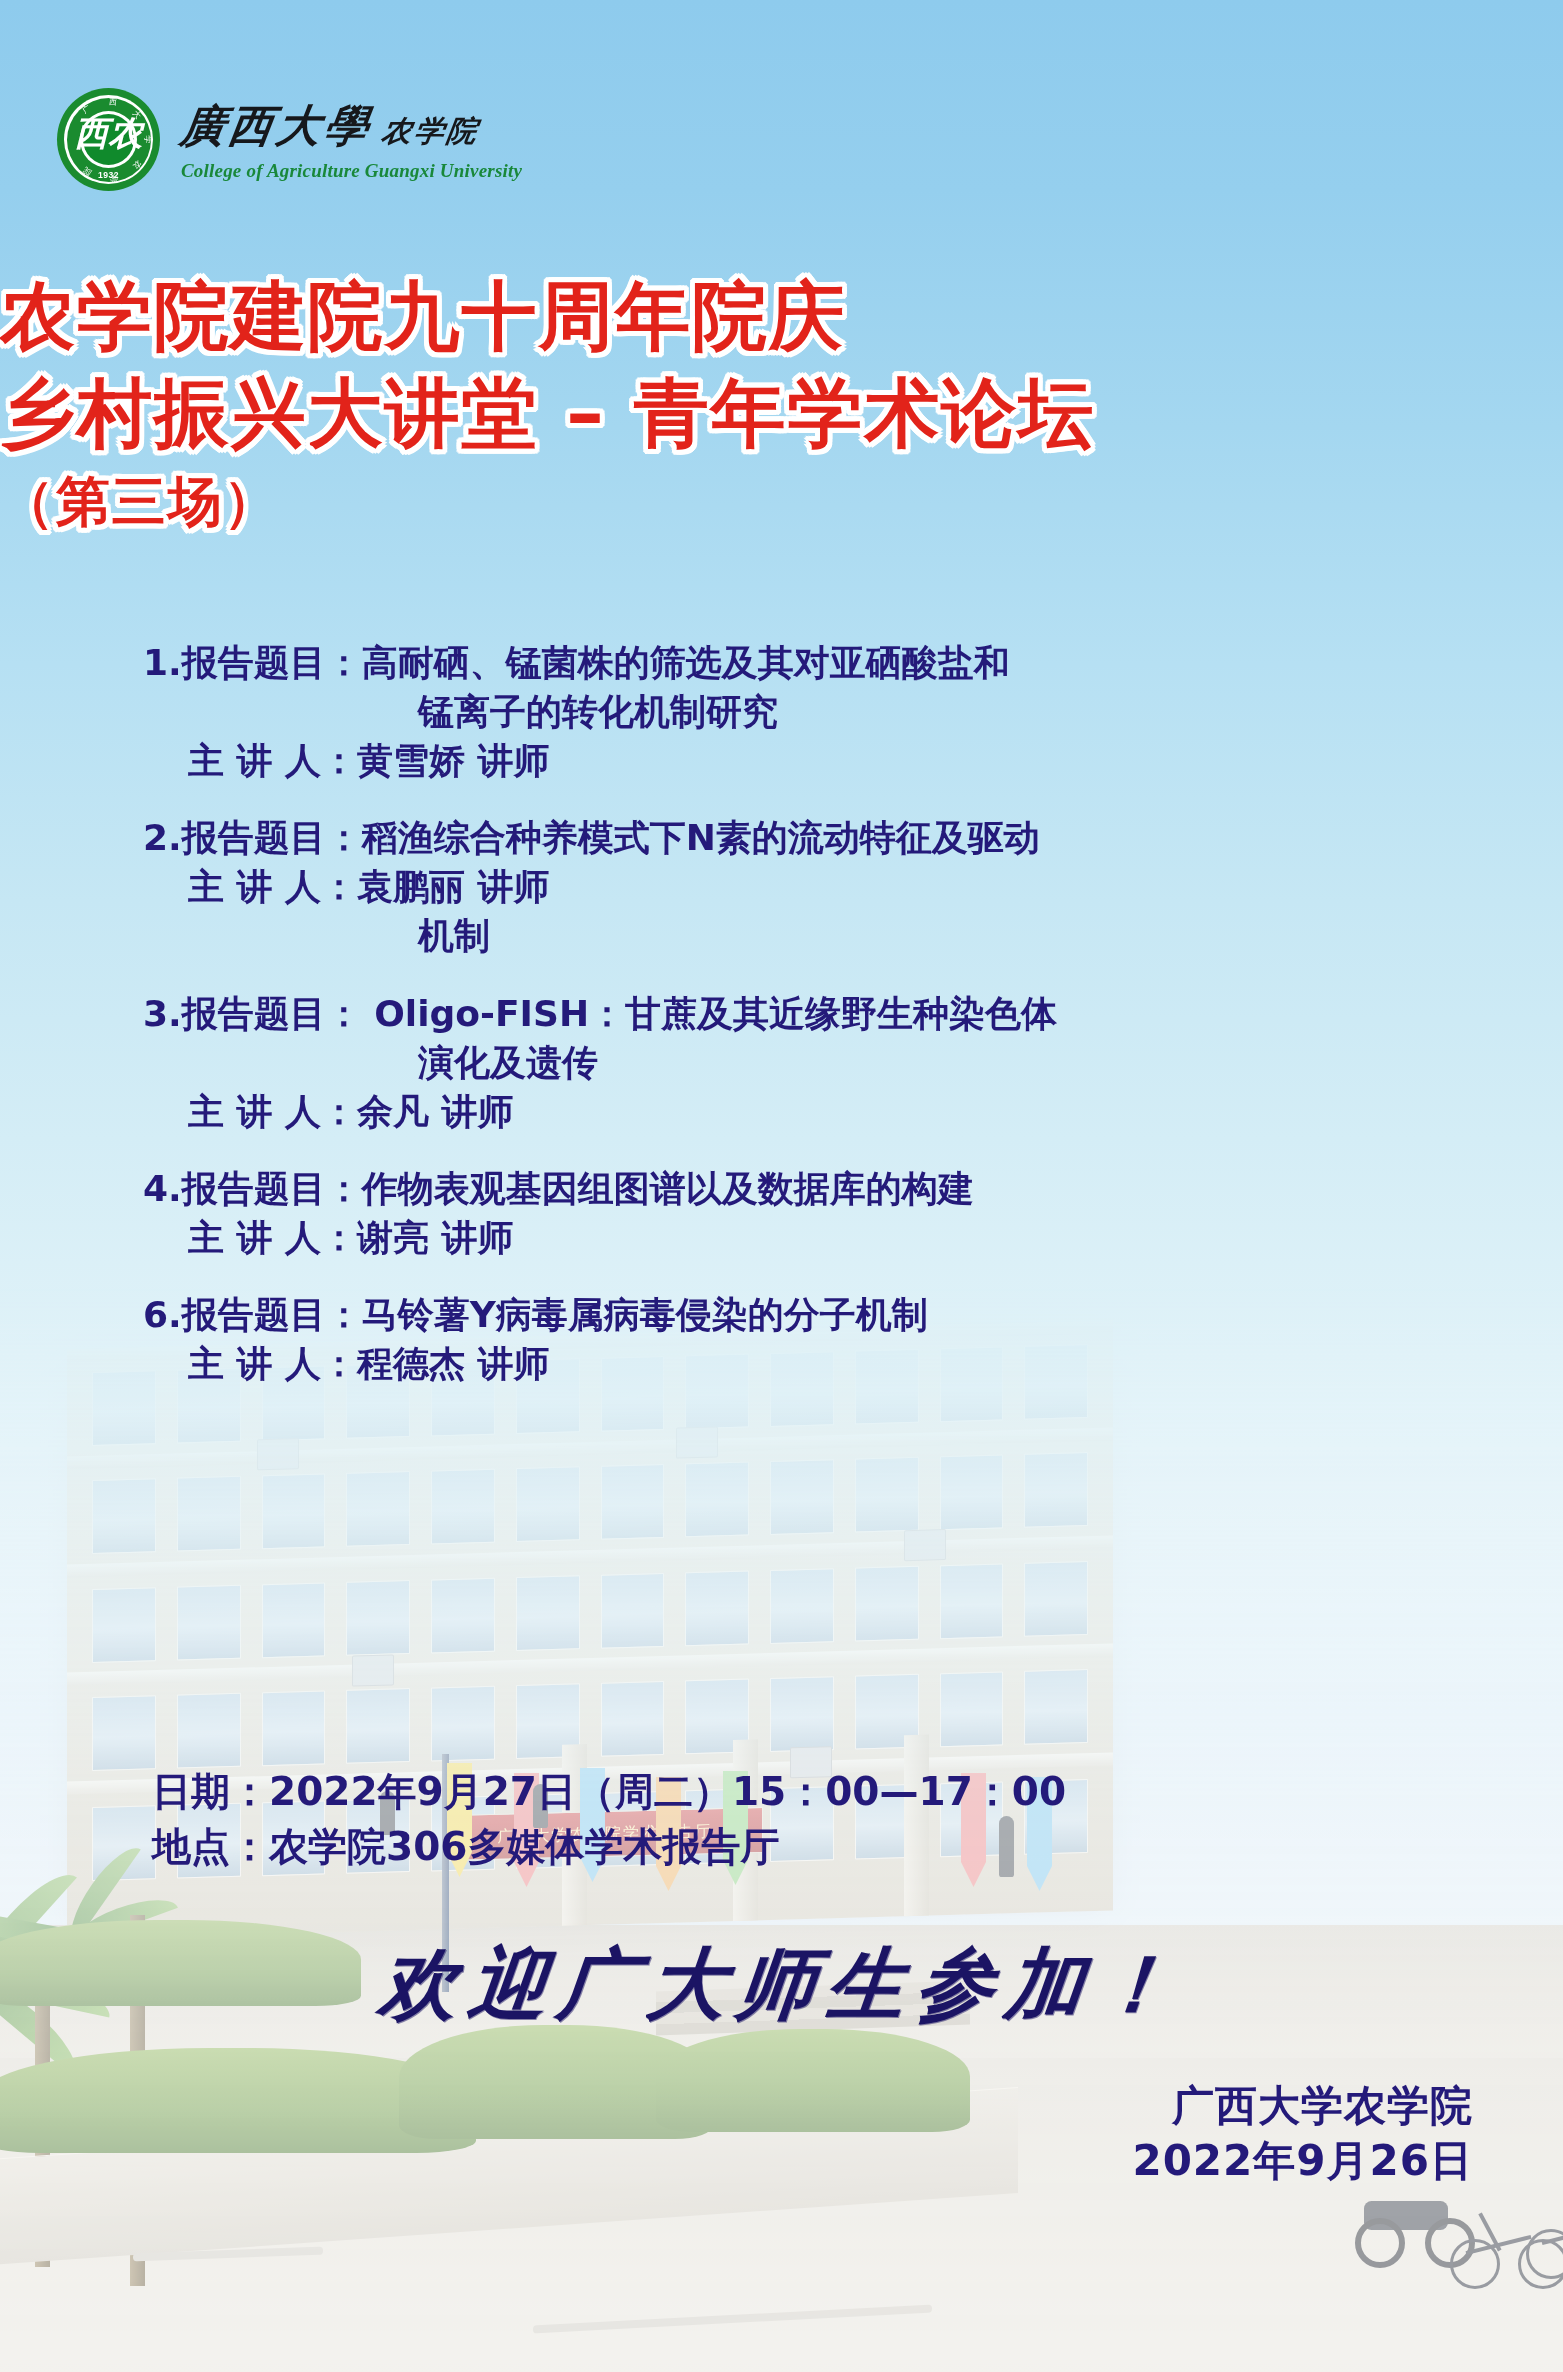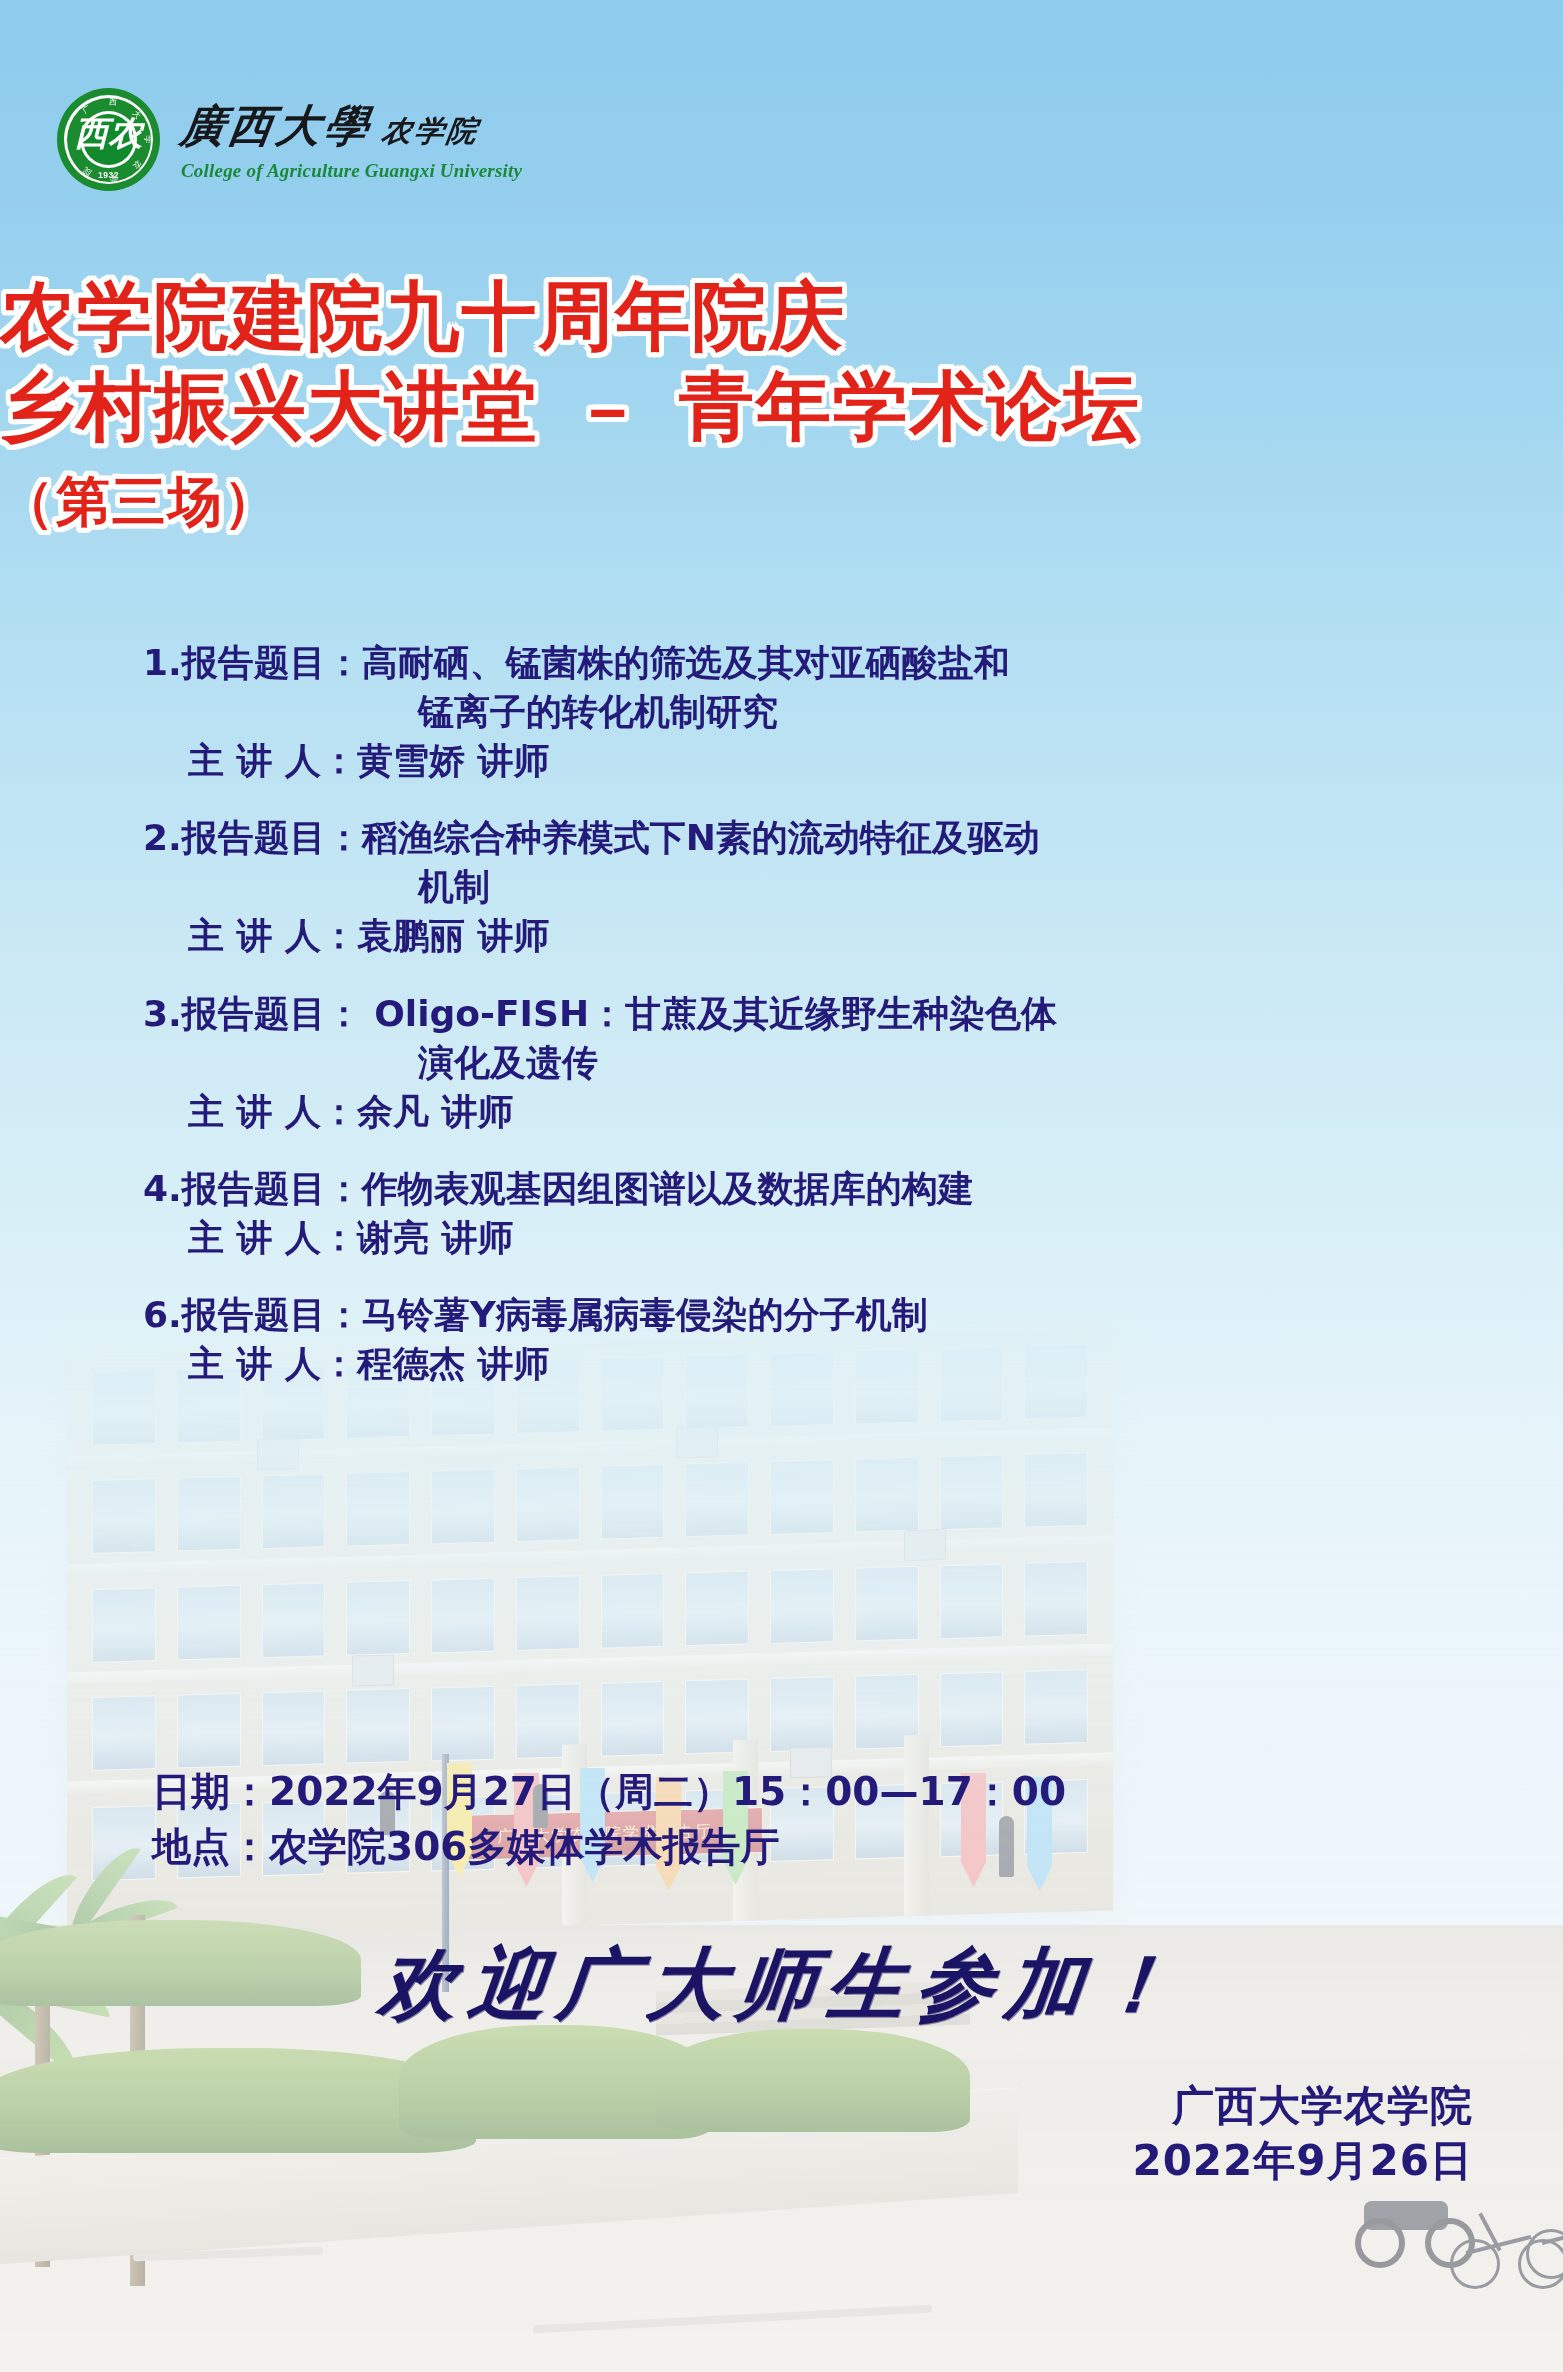--- a/index.html
+++ b/index.html
@@ -120,21 +120,21 @@
   .title{
     color:#e2231a;font-weight:bold;line-height:1.12;
     font-family:"DejaVu Sans","Liberation Sans",sans-serif;
     text-shadow:
       -3.8px -3.8px 0 #fff, 3.8px -3.8px 0 #fff, -3.8px 3.8px 0 #fff, 3.8px 3.8px 0 #fff,
       -4.8px 0 0 #fff, 4.8px 0 0 #fff, 0 -4.8px 0 #fff, 0 4.8px 0 #fff,
       -4.8px -2.9px 0 #fff, 4.8px -2.9px 0 #fff, -4.8px 2.9px 0 #fff, 4.8px 2.9px 0 #fff,
       -2.9px -4.8px 0 #fff, 2.9px -4.8px 0 #fff, -2.9px 4.8px 0 #fff, 2.9px 4.8px 0 #fff;
   }
   .title.l1{font-size:75px;letter-spacing:1.9px;}
-  .title.l2{font-size:75px;letter-spacing:1.9px;margin-top:13.3px;font-family:Liberation Mono, monospace;}
+  .title.l2{font-size:75px;letter-spacing:1.9px;margin-top:13.3px;}
   .title.l3{font-size:54px;letter-spacing:1.9px;margin-top:17px;}
 
   
   .program{position:absolute;left:0;right:0;top:639px;}
   .item{margin-bottom:28.5px;}
   .row{
     color:#241a7a;font-weight:bold;font-size:36px;line-height:1.36;
     font-family:"DejaVu Sans","Liberation Sans",sans-serif;
     white-space:pre;
   }
@@ -362,22 +362,22 @@
     <div class="program">
 
       <div class="item">
         <div class="row title-row">1.报告题目：高耐硒、锰菌株的筛选及其对亚硒酸盐和</div>
         <div class="row cont-row">锰离子的转化机制研究</div>
         <div class="row speaker-row">主 讲 人：黄雪娇 讲师</div>
       </div>
 
       <div class="item">
         <div class="row title-row">2.报告题目：稻渔综合种养模式下N素的流动特征及驱动</div>
+        <div class="row speaker-row">主 讲 人：袁鹏丽 讲师</div>
         <div class="row cont-row">机制</div>
-        <div class="row speaker-row">主 讲 人：袁鹏丽 讲师</div>
       </div>
 
       <div class="item">
         <div class="row title-row">3.报告题目： Oligo-FISH：甘蔗及其近缘野生种染色体</div>
         <div class="row cont-row">演化及遗传</div>
         <div class="row speaker-row">主 讲 人：余凡 讲师</div>
       </div>
 
       <div class="item">
         <div class="row title-row">4.报告题目：作物表观基因组图谱以及数据库的构建</div>

